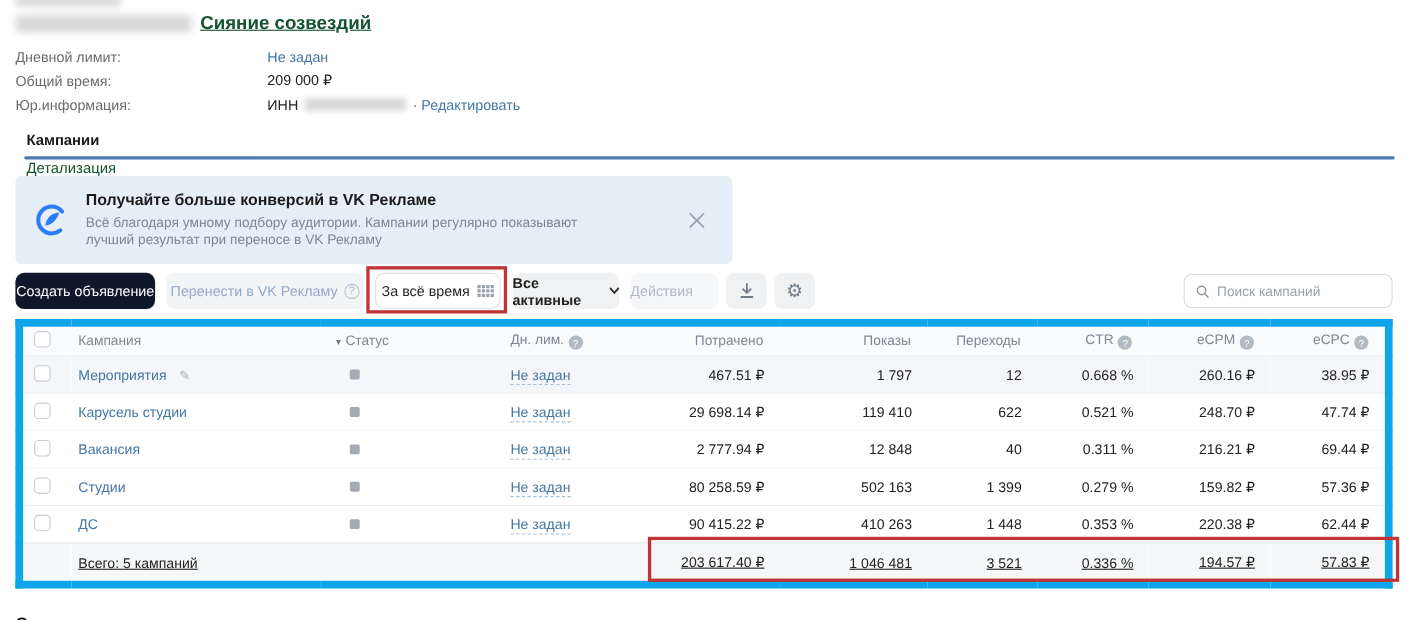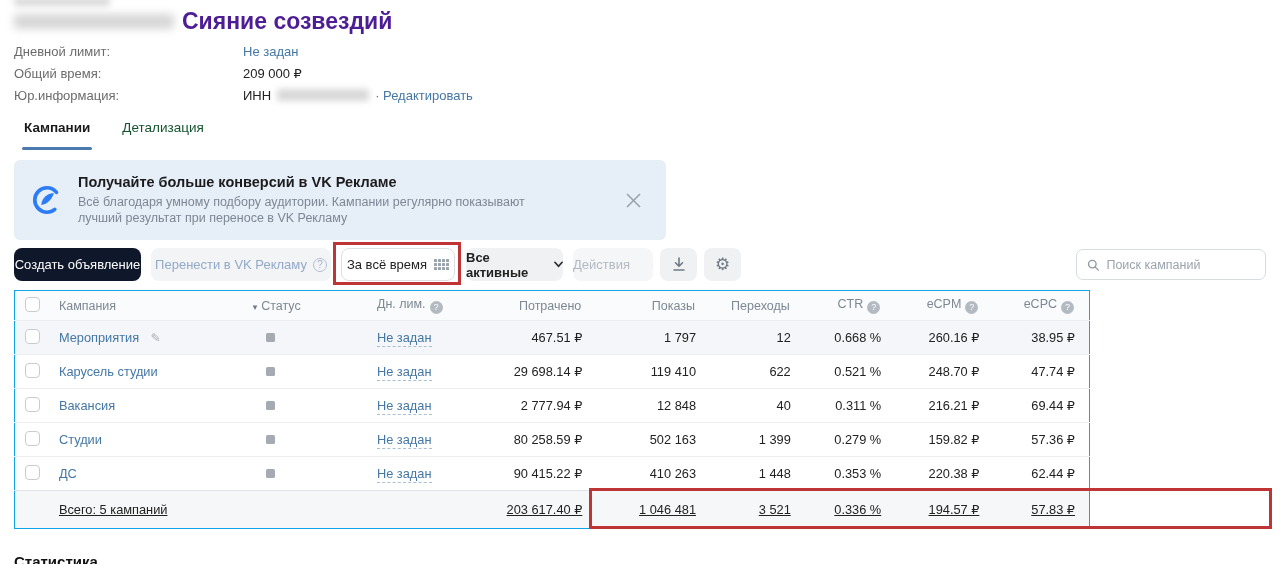--- a/index.html
+++ b/index.html
@@ -5,31 +5,31 @@
   * { box-sizing: border-box; margin: 0; padding: 0; }
   html,body { width:1280px; height:564px; overflow:hidden; background:#fff;
     font-family:"Liberation Sans","DejaVu Sans",sans-serif; color:#222; }
 
   .top { padding:8px 14px 0; }
   .title-row { height:26px; margin-bottom:6px; display:flex; align-items:center; }
   .blur-chip-top { position:absolute; left:14px; top:-3px; width:96px; height:9px;
     background:#d9d9d9; filter:blur(3px); border-radius:3px; }
   .blur-account { width:160px; height:15px; background:#d6d6d6; filter:blur(4px);
     border-radius:3px; margin-right:8px; }
-  .page-title { font-size:23px; font-weight:bold; color:#4c1d95; }
+  .page-title { font-size:17px; font-weight:bold; color:#14532d;text-decoration:underline; }
 
   .info-row { display:flex; height:22px; align-items:center; font-size:13px; }
   .info-label { width:229px; color:#6b6b6b; }
   .info-value { color:#222; }
   .link { color:#4577a4; text-decoration:none; cursor:pointer; }
   .blur-inn { display:inline-block; width:92px; height:12px; background:#d8d8d8;
     filter:blur(3px); border-radius:2px; margin:0 6px -1px 6px; vertical-align:baseline; }
 
-  .tabs { margin:14px 14px 0; height:30px; display:flex; gap:32px; padding-left:10px;
-    font-size:13.5px; }
+  .tabs { margin:14px 14px 0; height:30px; display:flex; padding-left:10px;
+    font-size:13.5px;flex-direction:column; }
   .tab { position:relative; padding-bottom:10px; cursor:pointer; }
   .tab.active { font-weight:bold; color:#1a1a1a; }
   .tab.active::after { content:""; position:absolute; left:-2px; right:-2px; bottom:0;
     height:3px; background:#4b7bae; border-radius:2px; }
   .tab.inactive { color:#14532d; }
 
   .banner { margin:10px 14px 0; width:652px; height:80px; background:#e6eef8;
     border-radius:6px; display:flex; align-items:center; padding:0 18px 0 16px; }
   .banner-icon { width:34px; height:34px; margin-right:14px; flex:0 0 auto; }
   .banner-text { flex:1; }
@@ -53,22 +53,22 @@
   .btn-icon { width:37px; background:#eff1f3; color:#6f7b87; }
   .btn-download { left:646px; }
   .btn-gear { left:690px; font-size:17px; }
   .search-box { position:absolute; right:0; top:1px; width:190px; height:31px;
     border:1px solid #d7dce1; border-radius:7px; background:#fff; display:flex;
     align-items:center; padding:6px 10px; gap:7px; }
   .search-box input { border:none; outline:none; font-size:12.5px; width:100%;
     color:#222; font-family:inherit; background:transparent; }
   .search-box input::placeholder { color:#9aa3ac; }
 
-  table.grid { margin:8px 14px 0; width:1076px; border-collapse:collapse;
-    border:1px solid #0ea5e9; font-size:12.8px; }
+  table.grid { margin:8px 14px 0; width:1252px; border-collapse:collapse;
+    border:7px solid #0ea5e9; font-size:12.8px; }
   table.grid th, table.grid td { border:none; padding:0 14px; white-space:nowrap;
     overflow:hidden; }
   thead tr { height:30px; background:#fafbfc; }
   thead th { font-weight:normal; color:#7d8893; text-align:left; font-size:12.5px; }
   thead th.r, td.r { text-align:right; padding-right:15px; }
   tbody tr.data-row { height:34px; border-top:1px solid #eceef1; }
   tbody tr.data-row.hl { background:#f4f6f9; }
   tr.totals { height:38px; background:#f6f7f8; border-top:1px solid #e0e3e7; }
   tr.totals td { color:#222;text-decoration:underline; }
   .cell-campaign { padding-left:6px !important; }

